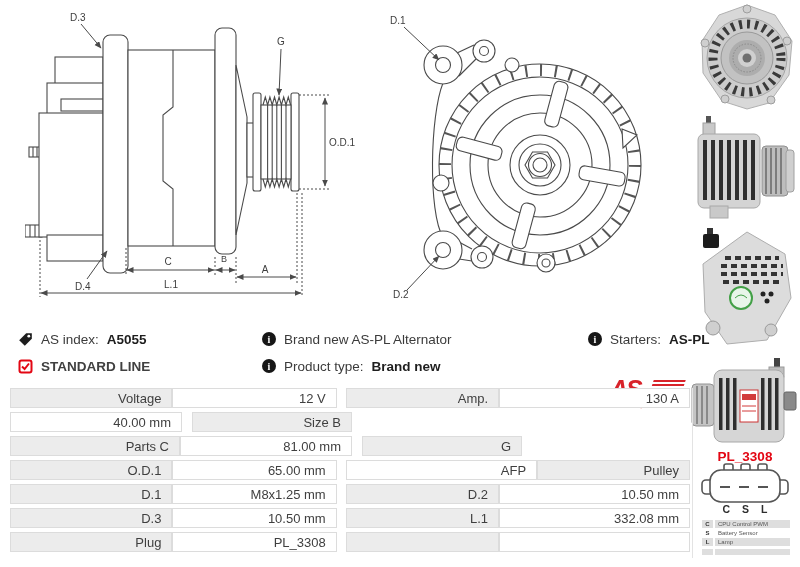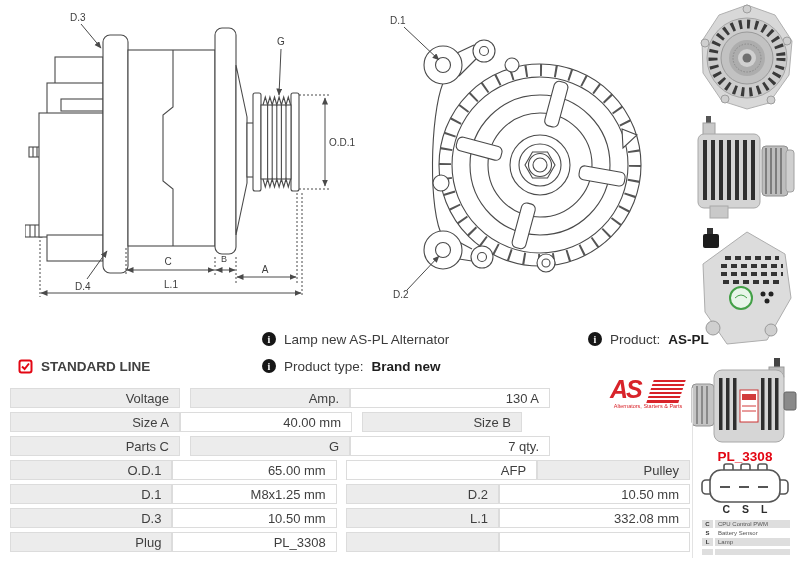--- a/index.html
+++ b/index.html
@@ -242,70 +242,78 @@
         <rect x="78" y="20" width="3.5" height="52"></rect>
         <rect x="85" y="20" width="3.5" height="52"></rect>
     </g>
     <rect x="50" y="32" width="18" height="32" fill="#fff" stroke="#cc3333"></rect>
     <rect x="52" y="36" width="14" height="6" fill="#d23b3b"></rect>
     <line x1="52" y1="48" x2="66" y2="48" stroke="#d23b3b"></line>
       <line x1="52" y1="53" x2="66" y2="53" stroke="#d23b3b"></line>
     <rect x="94" y="34" width="12" height="18" rx="2" fill="#8a8a8a" stroke="#666"></rect>
   </svg>
 
+  <div class="info-item" style="left:18px;top:330px">
+    <svg width="15" height="15" viewBox="0 0 15 15">
+      <path d="M13.8,1.2 H8.2 L1.2,8.2 L6.8,13.8 L13.8,6.8 Z" fill="#1d1d1d"></path>
+      <circle cx="10.8" cy="4.2" r="1.4" fill="#fff"></circle>
+    </svg>
+    <span>AS index:</span>
+    <span class="val">A5055</span>
+  </div>
 
   <div class="info-item" style="left:18px;top:357px">
     <svg width="15" height="15" viewBox="0 0 15 15">
       <rect x="1.5" y="1.5" width="12" height="12" rx="2" fill="none" stroke="#e30613" stroke-width="2"></rect>
       <path d="M4,7.5 L6.6,10 L11,4.5" fill="none" stroke="#e30613" stroke-width="2"></path>
     </svg>
     <span class="std-line">STANDARD LINE</span>
   </div>
 
   <div class="info-item" style="left:262px;top:330px">
     <span class="info-circle">i</span>
-    <span>Lamp new AS-PL Alternator</span>
+    <span>Brand new AS-PL Alternator</span>
   </div>
 
   <div class="info-item" style="left:262px;top:357px">
     <span class="info-circle">i</span>
     <span>Product type:</span>
     <span class="val">Brand new</span>
   </div>
 
   <div class="info-item" style="left:588px;top:330px">
     <span class="info-circle">i</span>
-    <span>Product:</span>
+    <span>Starters:</span>
     <span class="val">AS-PL</span>
   </div>
 
   <div class="as-logo">
     <span class="as-txt">AS</span>
     <span class="stripes"></span>
     <span class="tagline">Alternators, Starters &amp; Parts</span>
   </div>
 
   <div class="spec-table">
     <div class="t-row">
       <div class="t-cell t-label c1">Voltage</div>
+      <div class="t-cell t-value c2">12 V</div>
       <div class="t-gap"></div>
       <div class="t-cell t-label c3">Amp.</div>
       <div class="t-cell t-value c4">130 A</div>
     </div>
     <div class="t-row">
-      <div class="t-cell t-label c1">Size A</div>
       <div class="t-cell t-value c2">40.00 mm</div>
       <div class="t-gap"></div>
       <div class="t-cell t-label c3">Size B</div>
     </div>
     <div class="t-row">
       <div class="t-cell t-label c1">Parts C</div>
+      <div class="t-cell t-value c2">81.00 mm</div>
       <div class="t-gap"></div>
       <div class="t-cell t-label c3">G</div>
-      <div class="t-cell t-value c4">7 qty.</div>
     </div>
     <div class="t-row">
       <div class="t-cell t-label c1">O.D.1</div>
       <div class="t-cell t-value c2">65.00 mm</div>
       <div class="t-gap"></div>
       <div class="t-cell t-value c4">AFP</div>
       <div class="t-cell t-label c3">Pulley</div>
     </div>
     <div class="t-row">
       <div class="t-cell t-label c1">D.1</div>

